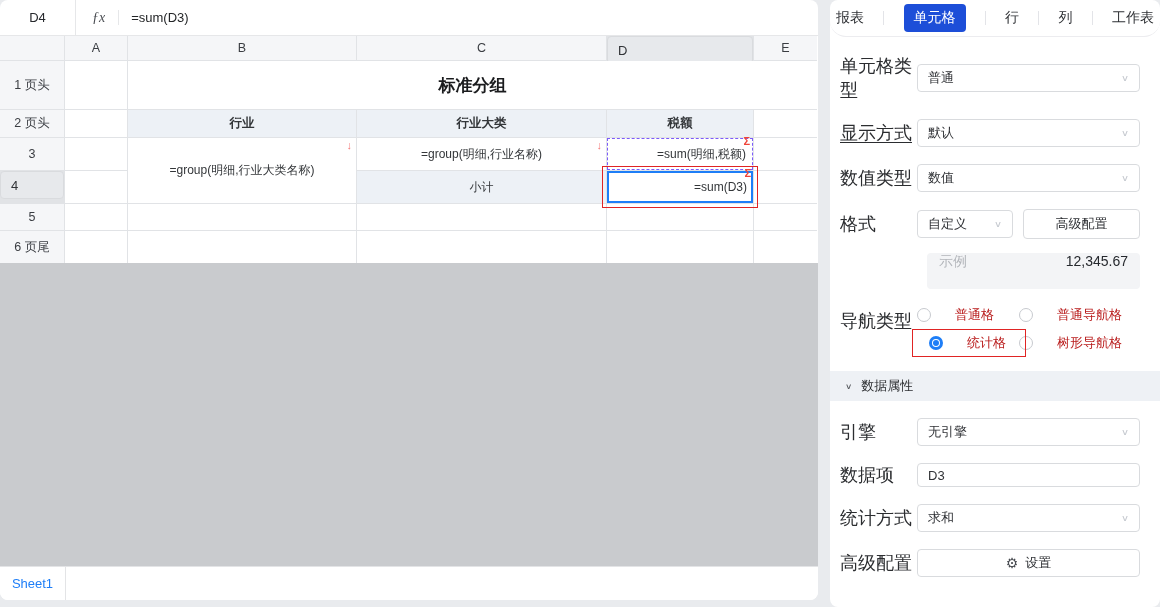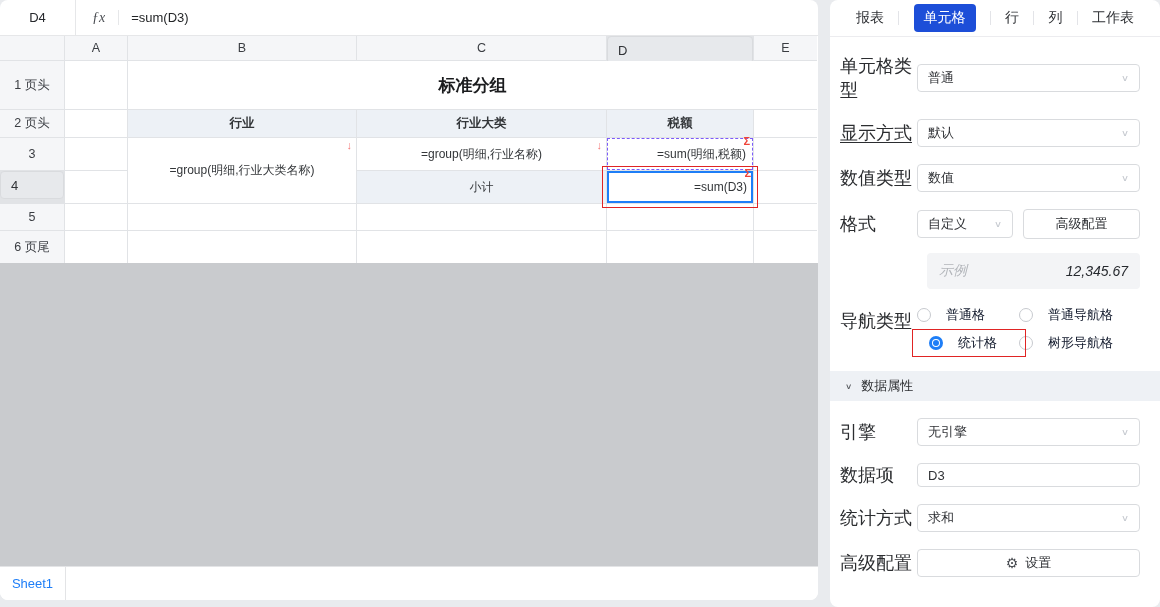--- a/index.html
+++ b/index.html
@@ -39,51 +39,51 @@
   .sheet-bar { position:absolute; left:0; top:566px; width:949px; height:34px; background:#fff;
     border-top:1px solid #e3e4e6; display:flex; align-items:center; }
   .sheet-tab { width:66px; height:100%; display:flex; align-items:center; justify-content:center;
     font-size:13px; color:#1e7ef7; border-right:1px solid #e3e4e6; }
   .add-sheet { position:absolute; right:0; top:0; width:34px; height:100%;
     border-left:1px solid #e3e4e6; display:flex; align-items:center; justify-content:center;
     font-size:18px; color:#3f4246; }
   
   #right-card { left:830px; top:0; width:330px; height:607px; overflow:hidden; }
   .ptabs { height:37px; display:flex; align-items:center; justify-content:space-between;
-    padding:0 26px; border-bottom:1px solid #ececef; }
+    padding:0 6px; border-bottom:1px solid #ececef;border-radius:16px; }
   .ptab { font-size:14px; color:#2e3034; cursor:pointer; }
   .ptab.on { background:#1d4ed8; color:#fff; padding:5px 10px; border-radius:4px; }
   .tdiv { width:1px; height:14px; background:#e3e4e8; }
   .pbody { padding:0 20px 0 10px; }
   .f { display:flex; align-items:center; margin-top:17px; }
   .f .lb { width:77px; flex-shrink:0; font-size:18px; color:#2b2d30; }
   .lb.uline { text-decoration:underline; text-underline-offset:3px; }
   .sel { flex:1; height:28px; border:1px solid #d9dbde; border-radius:4px; background:#fff;
     display:flex; align-items:center; justify-content:space-between; padding:0 10px;
     font-size:13px; color:#303236; cursor:pointer; }
   .chev { color:#c6cad0; font-size:11px; transform:scaleY(.8); }
   .sel.small { flex:0 0 96px; }
   .btn { flex:1; margin-left:10px; height:30px; border:1px solid #d9dbde; border-radius:4px;
     background:#fff; display:flex; align-items:center; justify-content:center; gap:7px;
     font-size:13px; color:#2e3034; cursor:pointer; }
   .btn.full { margin-left:0; height:28px; }
   .gear { font-size:14px; color:#4a4d52; }
   .sample { margin:14px 0 0 87px; height:36px; background:#f3f4f6; border-radius:4px;
-    display:flex; align-items:center; justify-content:space-between; padding:0 12px; font-size:14px;font-style:italic; }
+    display:flex; align-items:flex-start; justify-content:space-between; padding:0 12px; font-size:14px; }
   .sample .s1 { color:#b2b5ba; }
   .sample .s2 { color:#26292e; }
   .stabs { margin-top:20px; height:30px; display:flex; align-items:flex-end;
     justify-content:space-between; padding:0 13px; border-bottom:1px solid #ececef; }
   .stab { font-size:13.5px; color:#2e3034; padding-bottom:9px; position:relative; cursor:pointer; }
   .stab.on { color:#1e7ef7; }
   .stab.on::after { content:''; position:absolute; left:0; right:0; bottom:-1px; height:2px; background:#1e7ef7; }
   .f.top { align-items:flex-start; }
   .f.top .lb { margin-top:3px; }
   .radios { flex:1; display:grid; grid-template-columns:102px 1fr; row-gap:10px; }
-  .ritem { display:flex; align-items:center; gap:15px; font-size:13px; color:#0f172a; cursor:pointer; }
+  .ritem { display:flex; align-items:center; gap:24px; font-size:13px; color:#b91c1c; cursor:pointer; }
   .radio { width:14px; height:14px; border-radius:50%; border:1px solid #c7cacf; background:#fff; flex-shrink:0; }
   .radio.checked { border:3px solid #1e7ef7; position:relative; }
   .radio.checked::after { content:''; position:absolute; inset:1px; border-radius:50%; background:#1e7ef7; }
   .ritem.hl { position:relative;padding-left:12px; }
   .ritem.hl::after { content:''; position:absolute; inset:-5px -7px -5px -5px;
     border:1px solid #e02424; pointer-events:none; }
   .section { margin:19px -20px 0 -10px; height:30px; background:#eef1f5; display:flex;
     align-items:center; gap:9px; padding-left:15px; font-size:13px; color:#2b2d30; cursor:pointer; }
   .sec-chev { font-size:10px; color:#55585d; transform:scaleY(.8); }
   .inp { flex:1; height:24px; border:1px solid #d9dbde; border-radius:4px; padding:0 10px;

